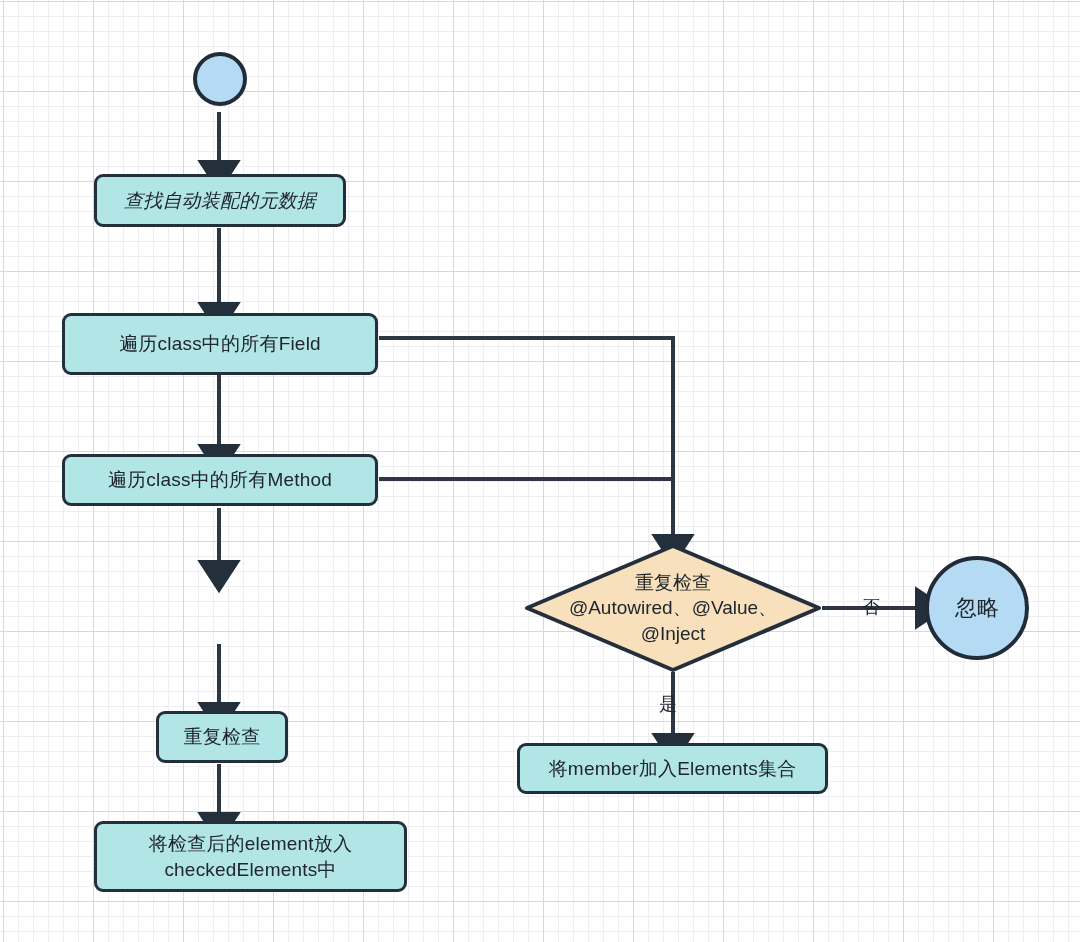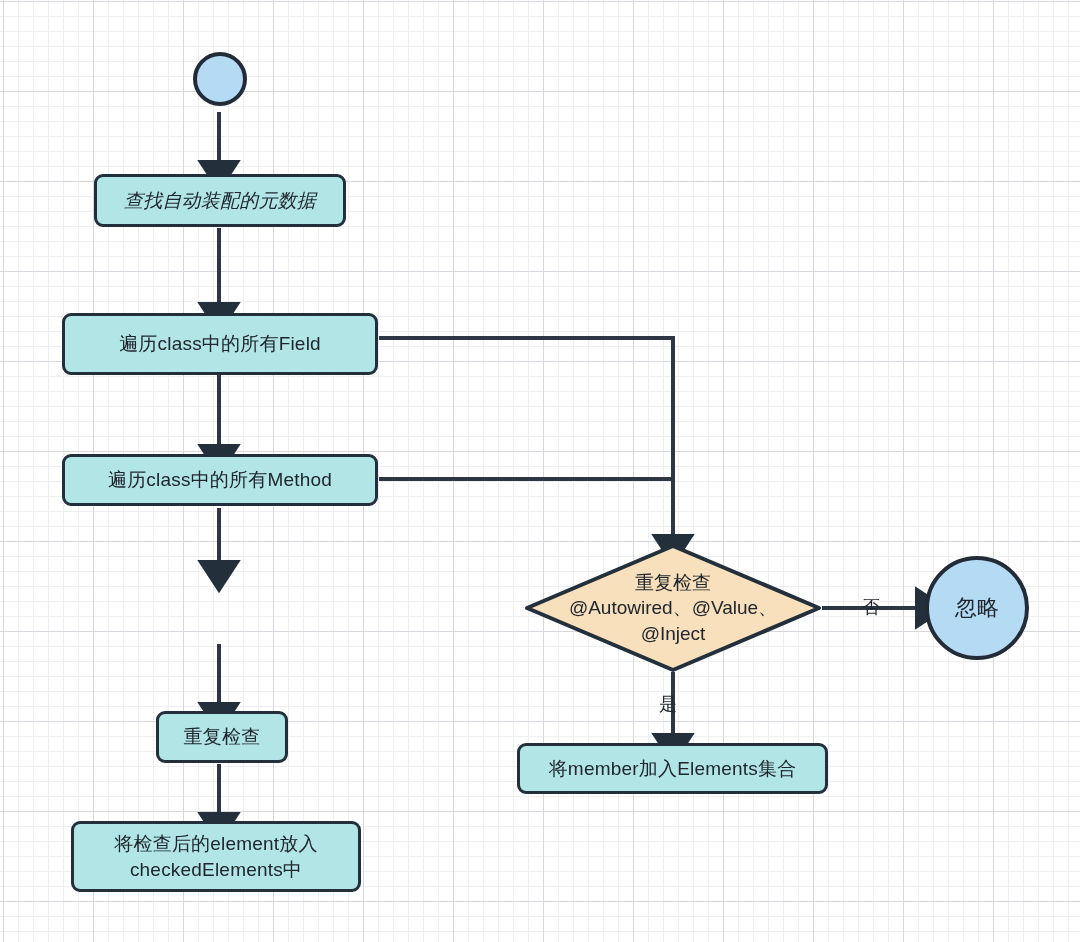--- a/index.html
+++ b/index.html
@@ -135,21 +135,21 @@
 
   <div class="node proc" style="left:62px; top:454px; width:316px; height:52px;">
     <span>遍历class中的所有Method</span>
   </div>
 
 
   <div class="node proc" style="left:156px; top:711px; width:132px; height:52px;">
     <span>重复检查</span>
   </div>
 
-  <div class="node proc" style="left:71px; top:821px; width:290px; height:71px;">
+  <div class="node proc" style="left:94px; top:821px; width:313px; height:71px;">
     <span>将检查后的element放入
 checkedElements中</span>
   </div>
 
   <div class="diamond-wrap" style="left:524px; top:543px; width:298px; height:130px;">
     <svg width="298" height="130" viewBox="0 0 298 130" xmlns="http://www.w3.org/2000/svg">
       <polygon points="149,3 295,65 149,127 3,65" fill="#f7e0bb" stroke="#242f3c" stroke-width="4" stroke-linejoin="round"></polygon>
     </svg>
     <div class="diamond-label">重复检查
 @Autowired、@Value、

